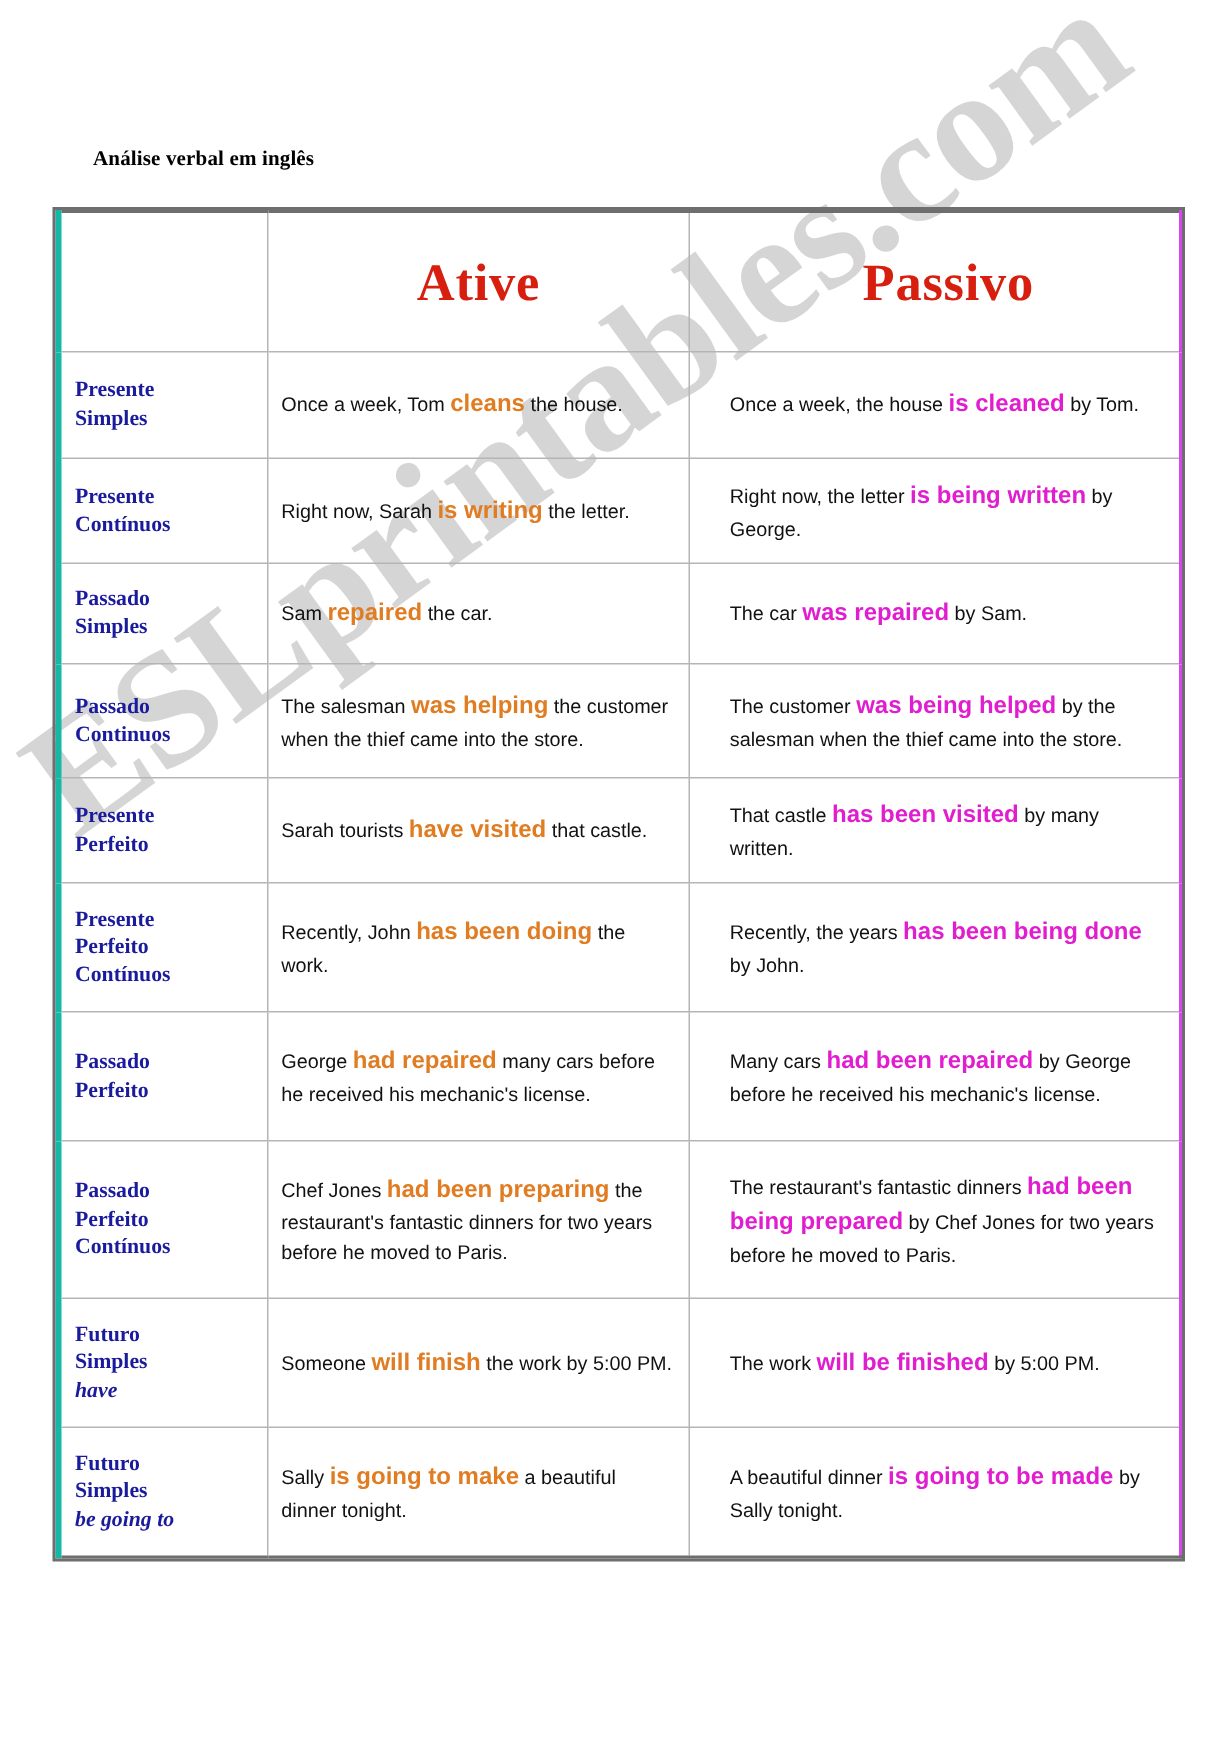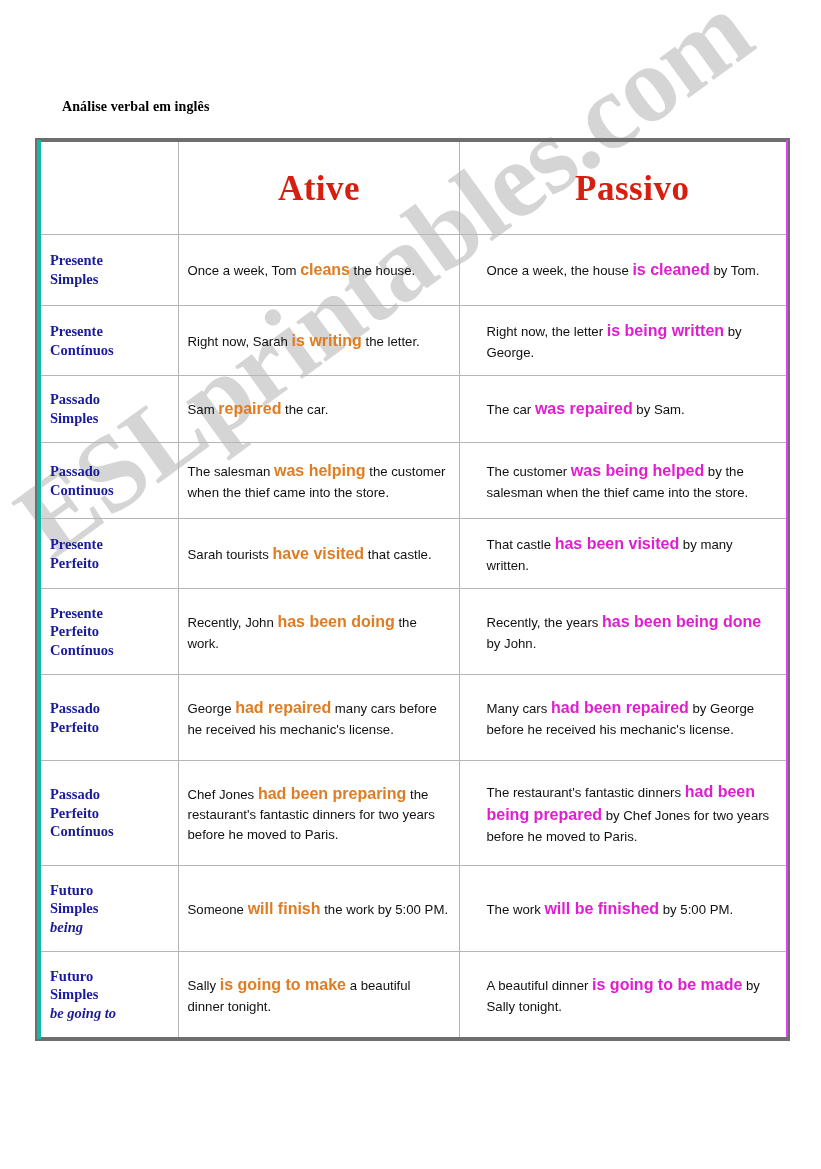--- a/index.html
+++ b/index.html
@@ -284,21 +284,21 @@
             </td>
             <td class="col-passive">
               <div class="sent"><span>The restaurant's fantastic dinners </span><span class="vb-passive">had been being prepared</span><span> by Chef Jones for two years before he moved to Paris.</span></div>
             </td>
           </tr>
           <tr class="r8">
             <td>
               <div class="tense">
                 <span class="w">Futuro</span>
                 <span class="w">Simples</span>
-                <span class="aux">being</span>
+                <span class="aux">have</span>
               </div>
             </td>
             <td class="col-active">
               <div class="sent"><span>Someone </span><span class="vb-active">will finish</span><span> the work by 5:00 PM.</span></div>
             </td>
             <td class="col-passive">
               <div class="sent"><span>The work </span><span class="vb-passive">will be finished</span><span> by 5:00 PM.</span></div>
             </td>
           </tr>
           <tr class="r9">

